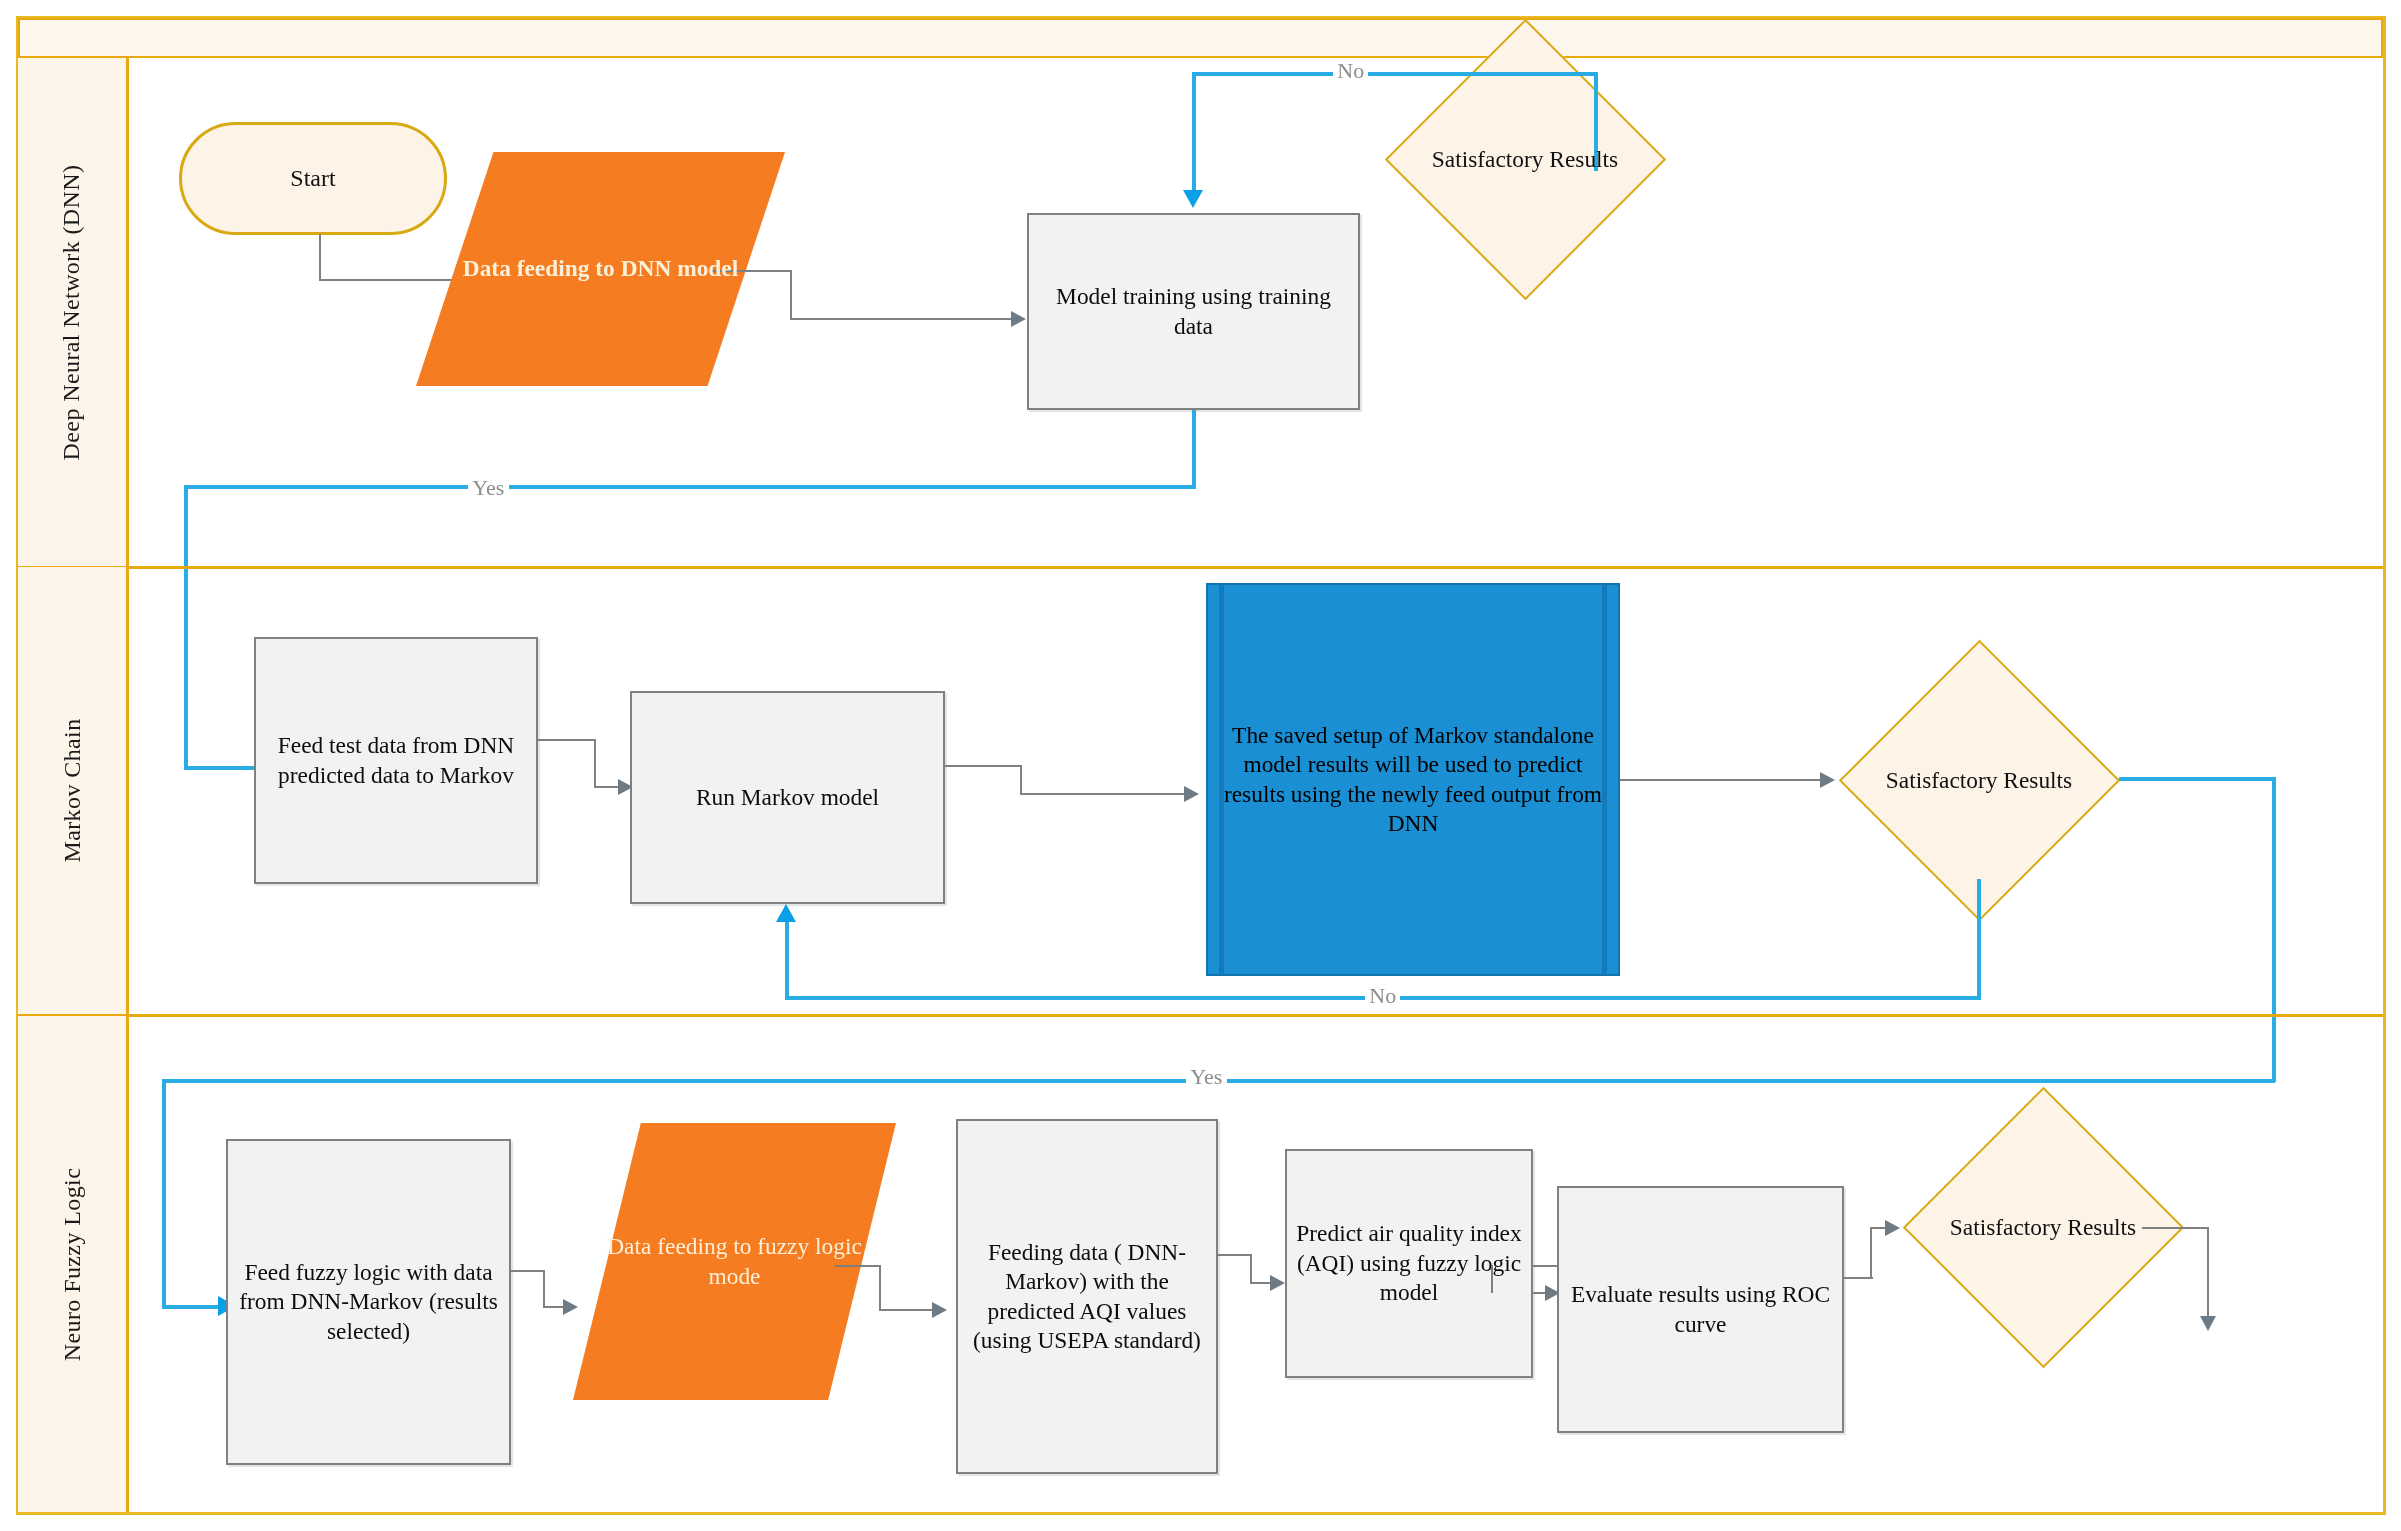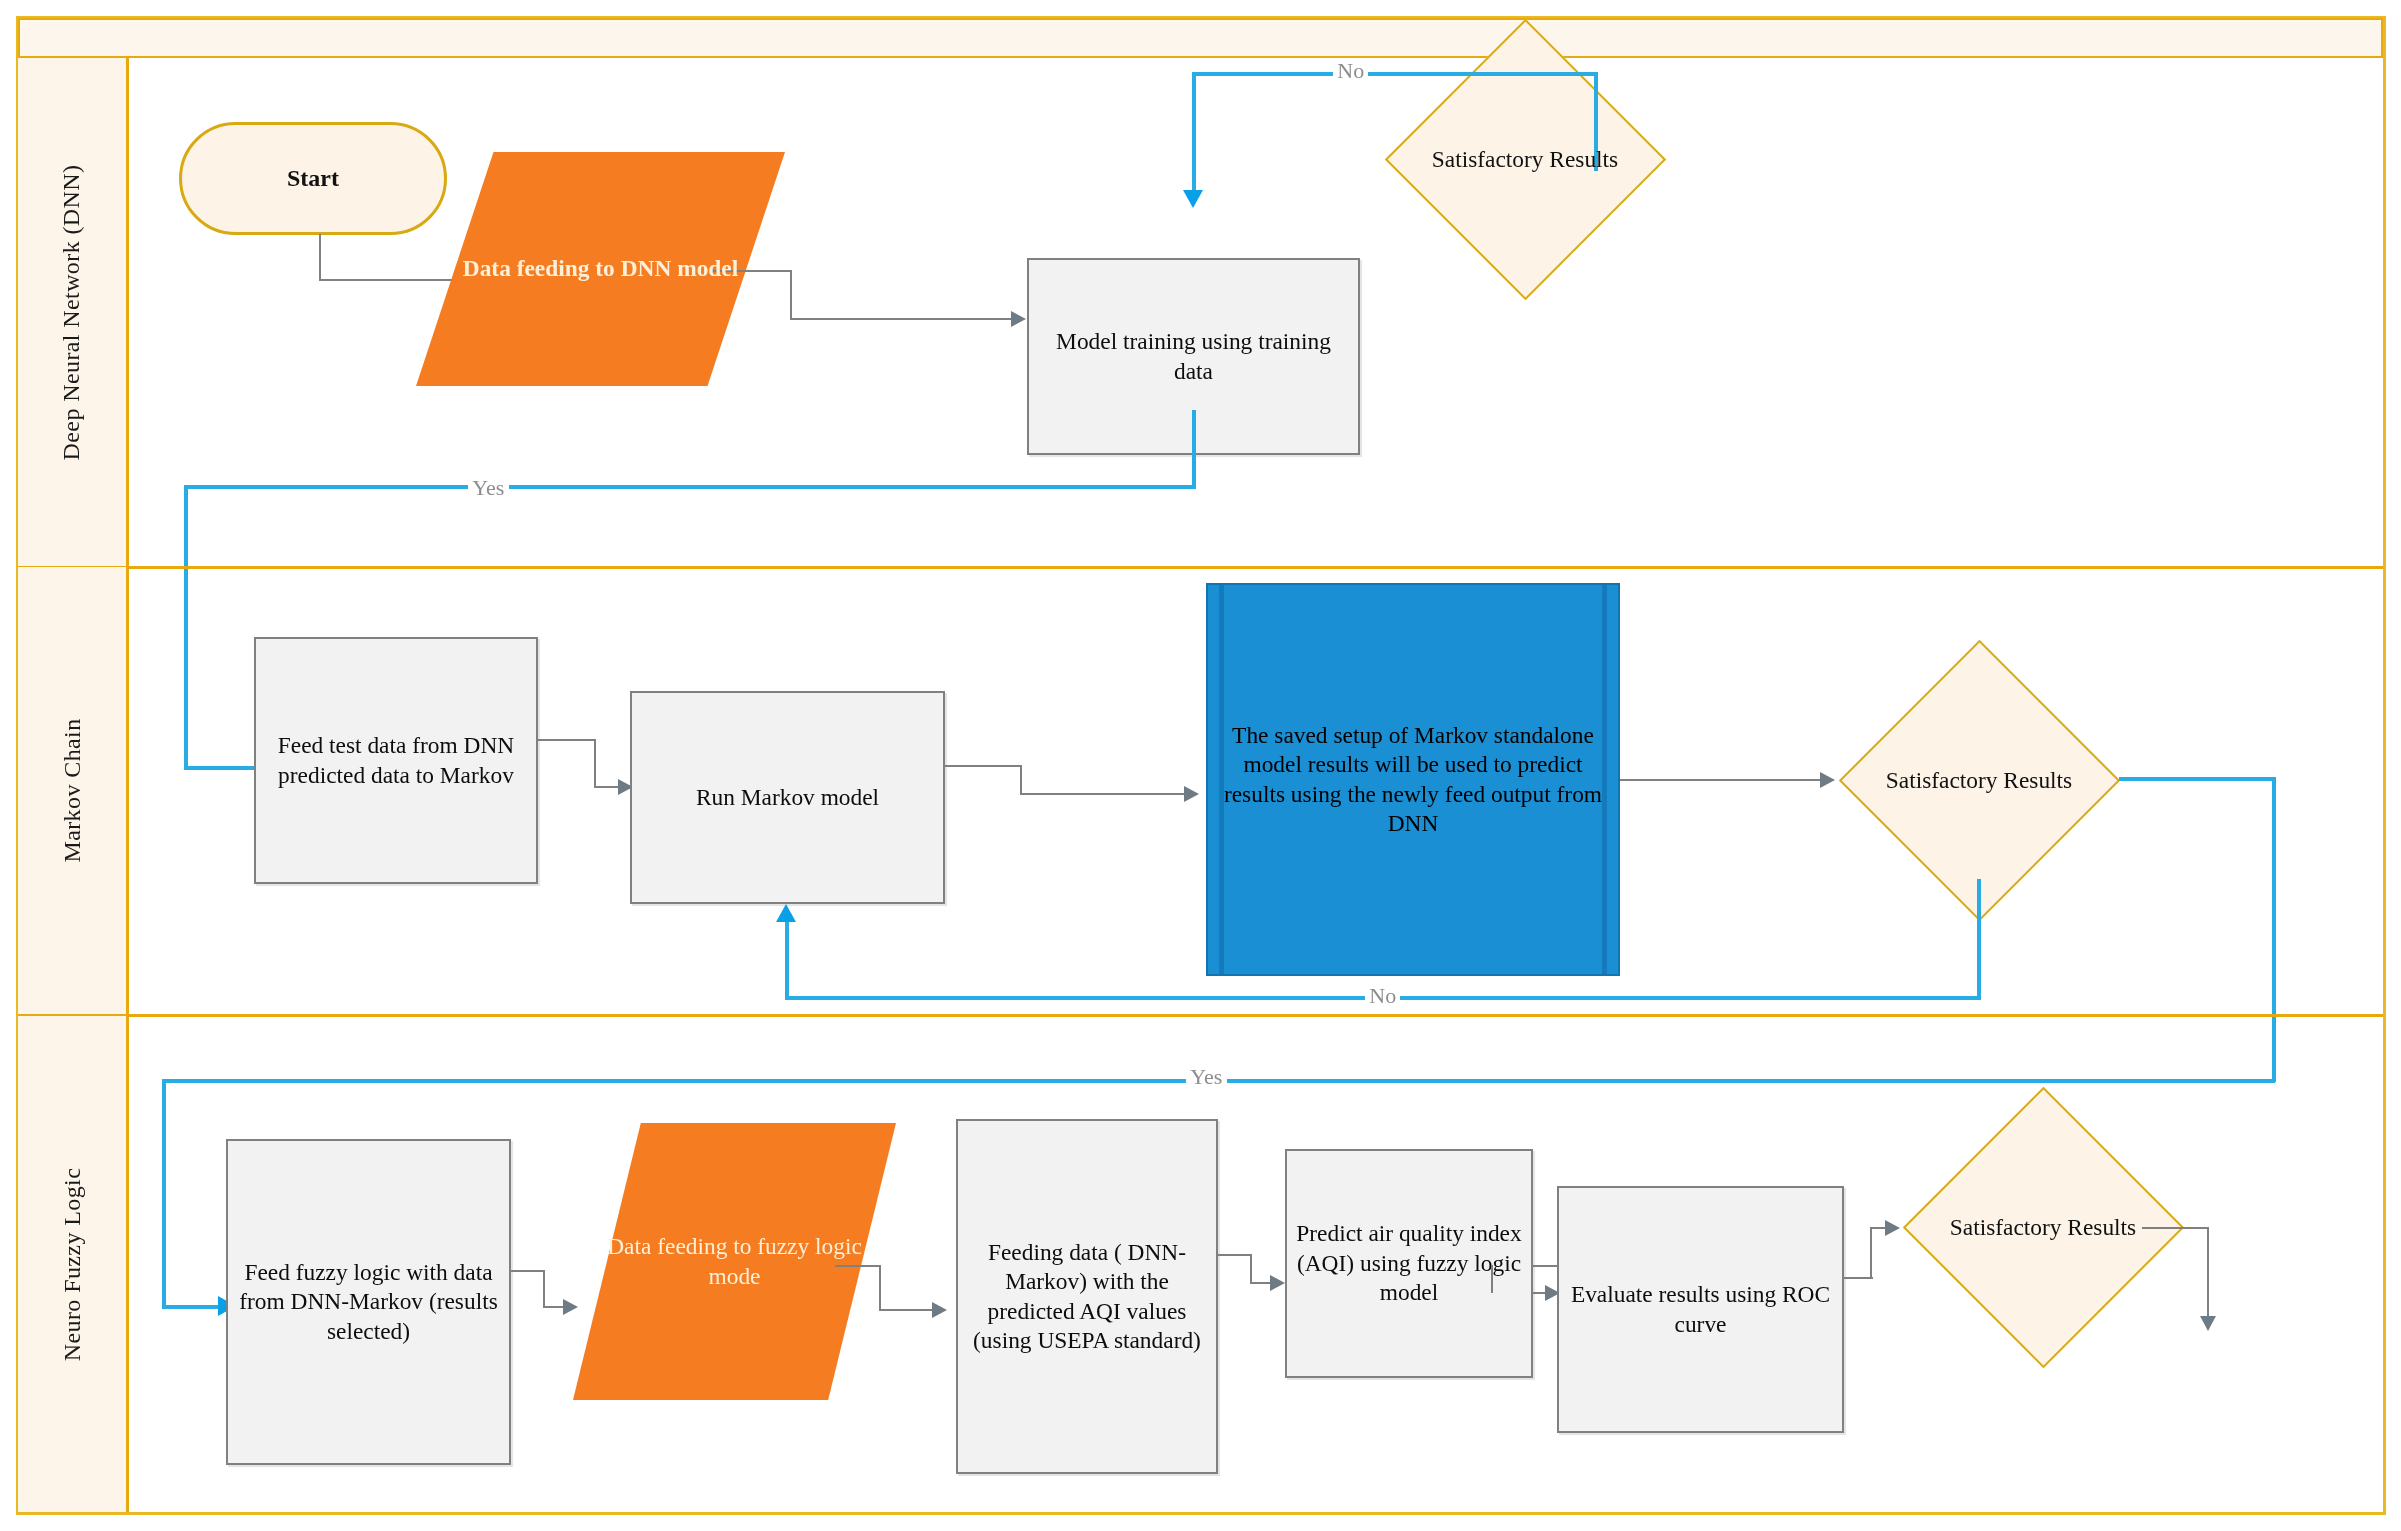--- a/index.html
+++ b/index.html
@@ -62,39 +62,39 @@
 <div id="canvas">
 
   <div class="frame" style="left:15.6px;top:15.6px;width:2370px;height:1499px;"></div>
 
   <div class="lane-header" style="left:18.4px;top:18.4px;width:2365px;height:40px;"></div>
 
   <div class="lane-label-cell" style="left:18.4px;top:58px;width:111px;height:508px;">
     <div class="lane-label-text">Deep Neural Network (DNN)</div>
   </div>
 
-  <div class="node term" style="left:179px;top:122px;width:268px;height:113px;font-weight:bold;">
+  <div class="node term" style="left:179px;top:122px;width:268px;height:113px;">
     <span>Start</span>
   </div>
 
   <div class="edge v" style="left:319px;top:234px;width:2.1px;height:47px;"></div>
   <div class="edge h" style="left:319px;top:279px;width:142px;height:2.1px;"></div>
   <div class="arrow gray-r" style="left:457px;top:272px;"></div>
 
   <div class="node io" style="left:416px;top:152px;width:369px;height:234px;font-weight:bold;">
     <div class="par"></div>
     <span>Data feeding to DNN model</span>
   </div>
 
   <div class="edge h" style="left:709px;top:270px;width:82px;height:2.1px;"></div>
   <div class="edge v" style="left:790px;top:270px;width:2.1px;height:49px;"></div>
   <div class="edge h" style="left:790px;top:318px;width:226px;height:2.1px;"></div>
   <div class="arrow gray-r" style="left:1011px;top:311px;"></div>
 
-  <div class="node proc" style="left:1027px;top:213px;width:333px;height:197px;margin-top:45px;">
+  <div class="node proc" style="left:1027px;top:213px;width:333px;height:197px;">
     <span>Model training using training data</span>
   </div>
 
   <div class="node decision" style="left:1383px;top:60px;width:284px;height:199px;">
     <div class="dia" style="left:43px;top:0px;width:199px;height:199px;"></div>
     <span>Satisfactory Results</span>
   </div>
 
   <div class="edge blue v" style="left:1594px;top:72px;width:3.5px;height:99px;"></div>
   <div class="edge blue h" style="left:1192px;top:72px;width:406px;height:3.5px;"></div>

